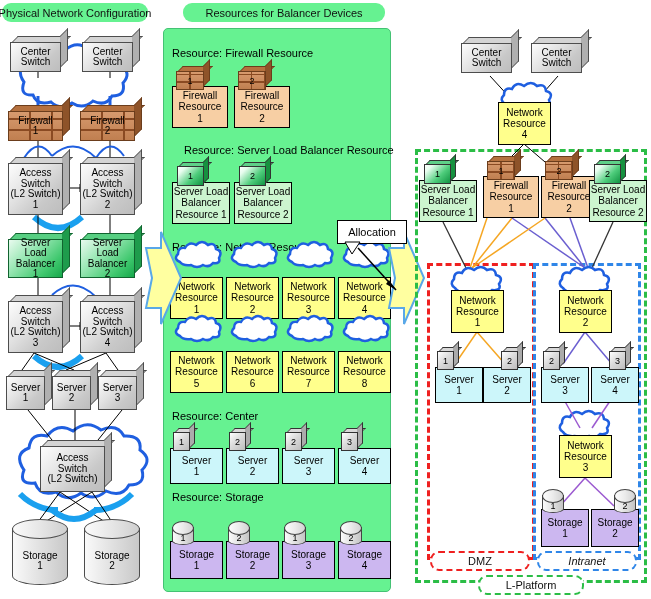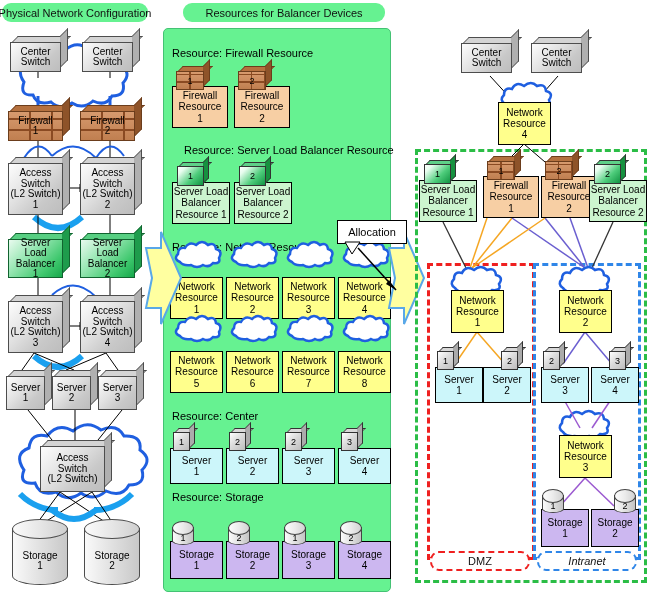--- a/index.html
+++ b/index.html
@@ -816,14 +816,15 @@
   </div>
   <div class="cylbadge" style="left:614px;top:489px;width:22px;height:24px;">
     <div class="cb">
         <span>2</span>
       </div>
     <div class="cc"></div>
   </div>
 
   <div class="zonelabel dmz" style="left:430px;top:551px;width:100px;height:20px;">DMZ</div>
   <div class="zonelabel intranet" style="left:537px;top:551px;width:100px;height:20px;">Intranet</div>
+  <div class="zonelabel lplat" style="left:478px;top:575px;width:106px;height:20px;">L-Platform</div>
 
 </div>
 
 </body></html>

